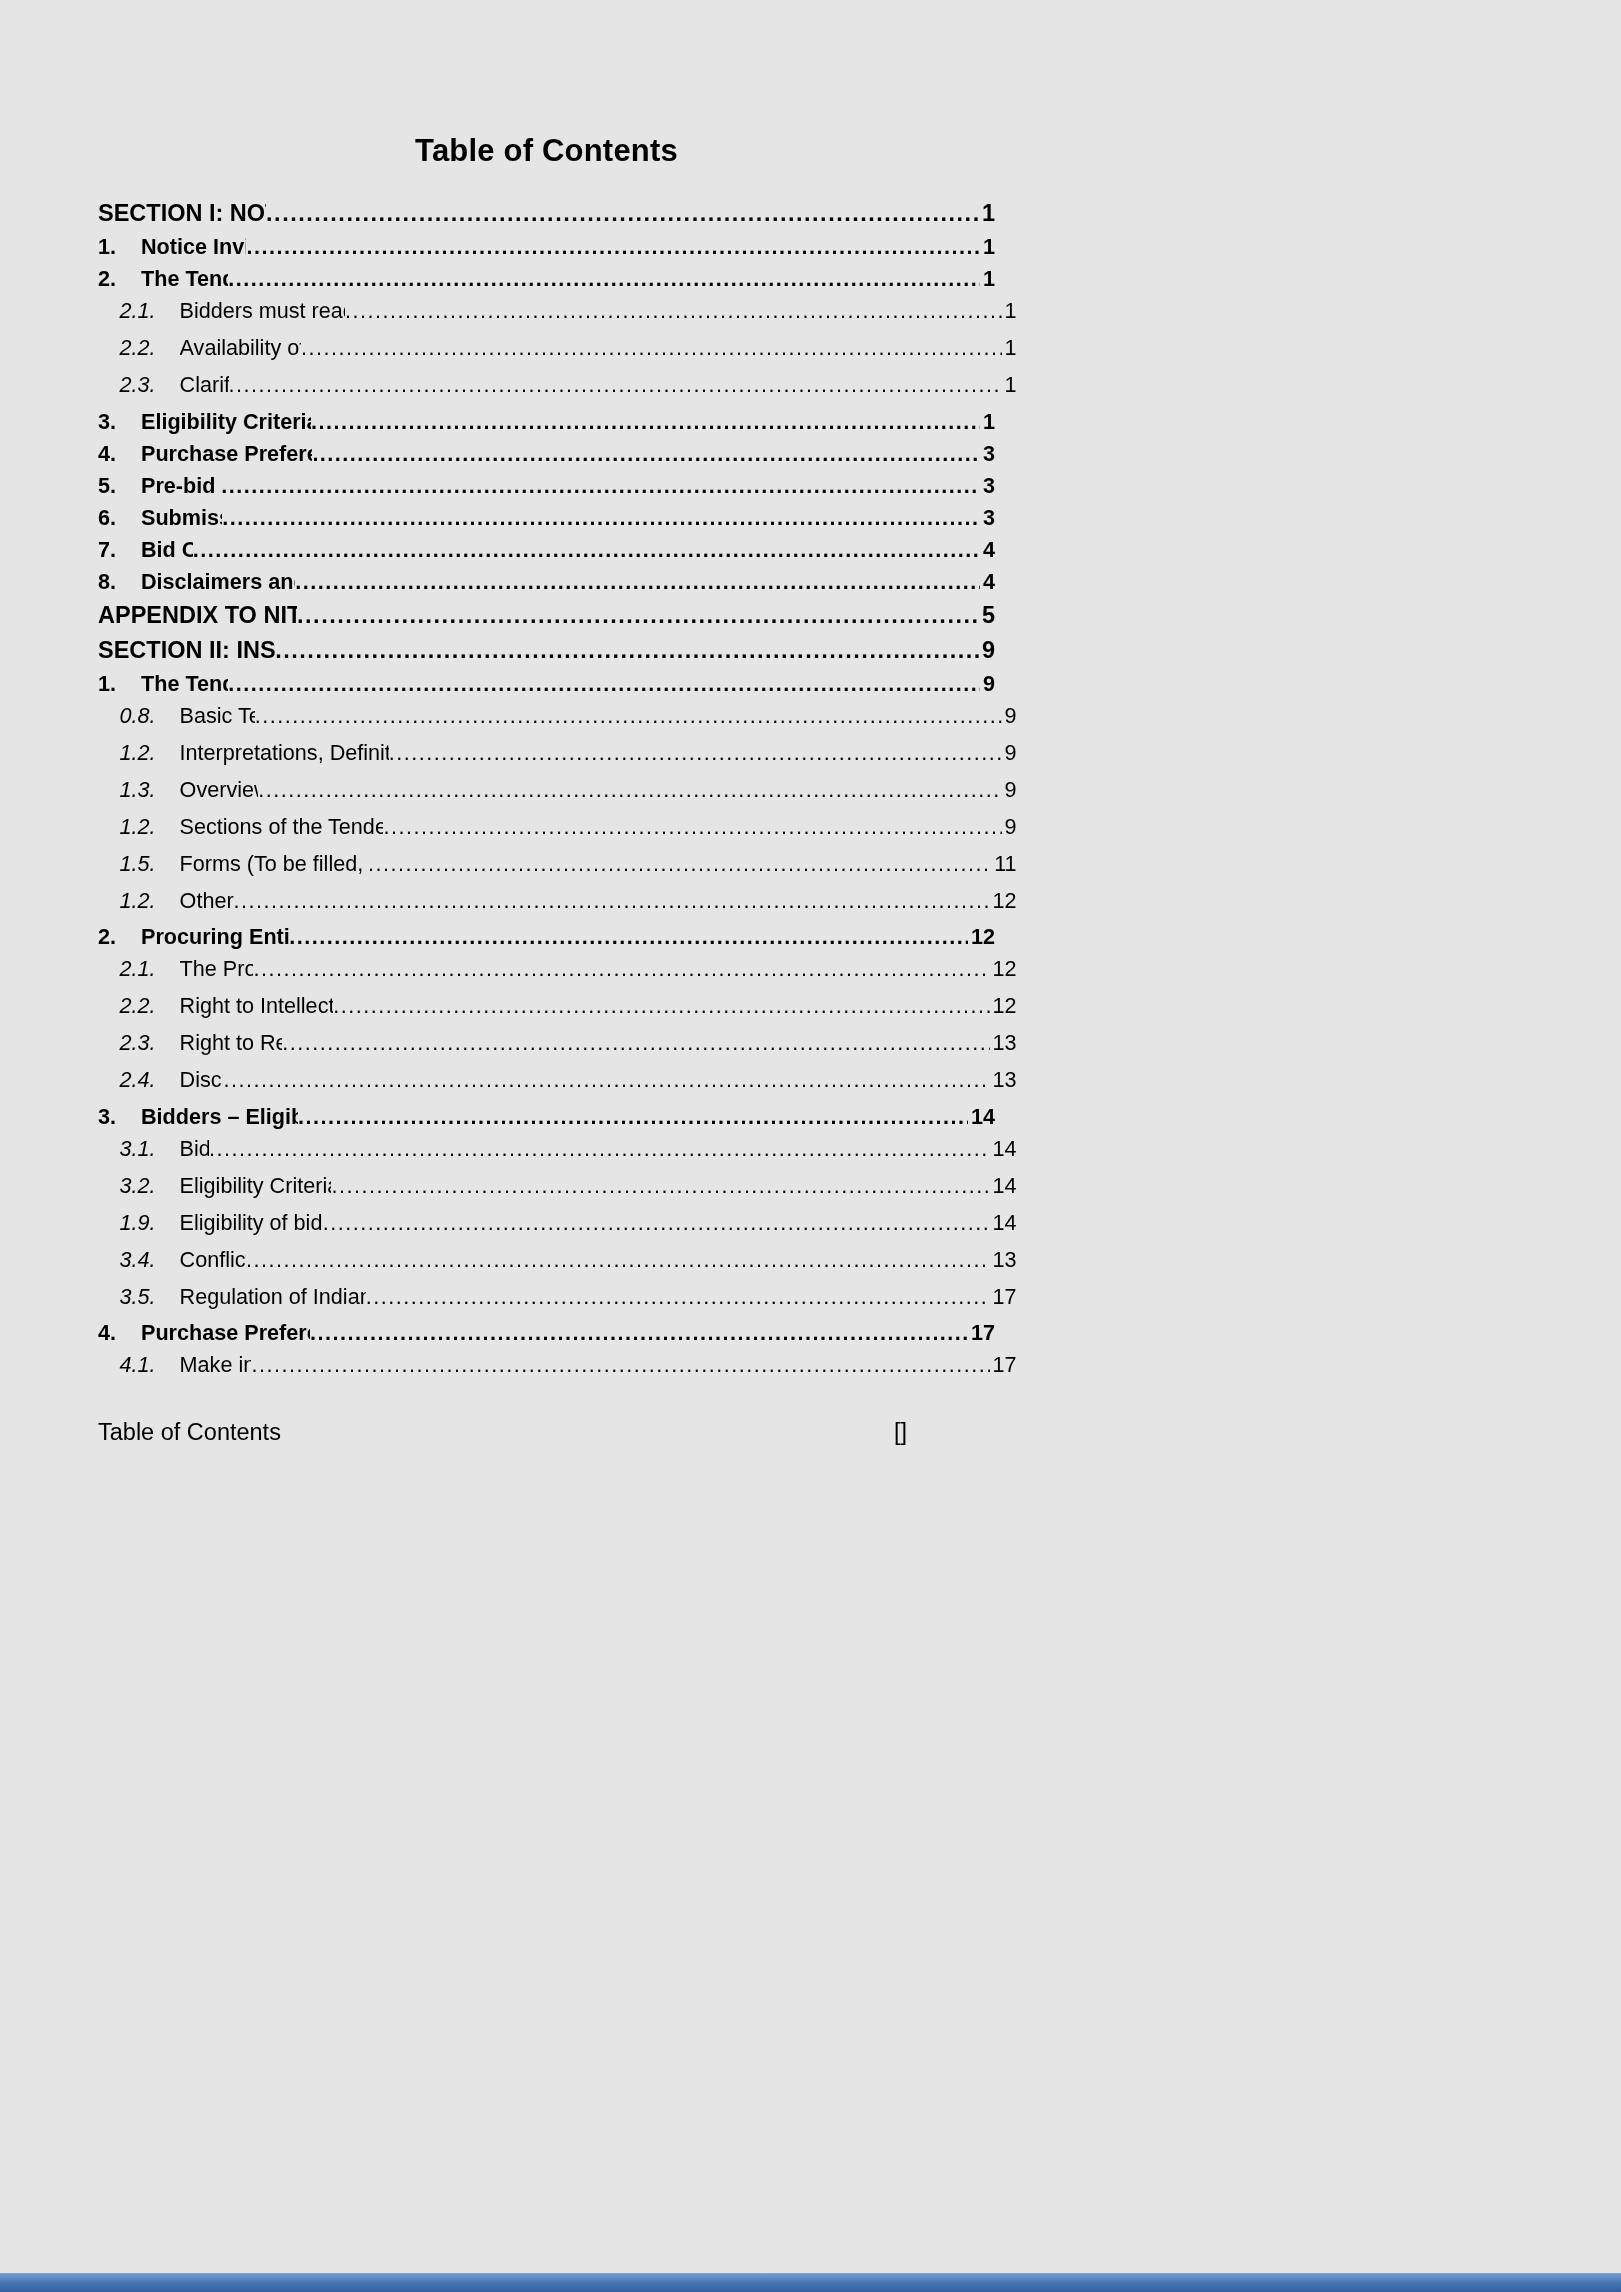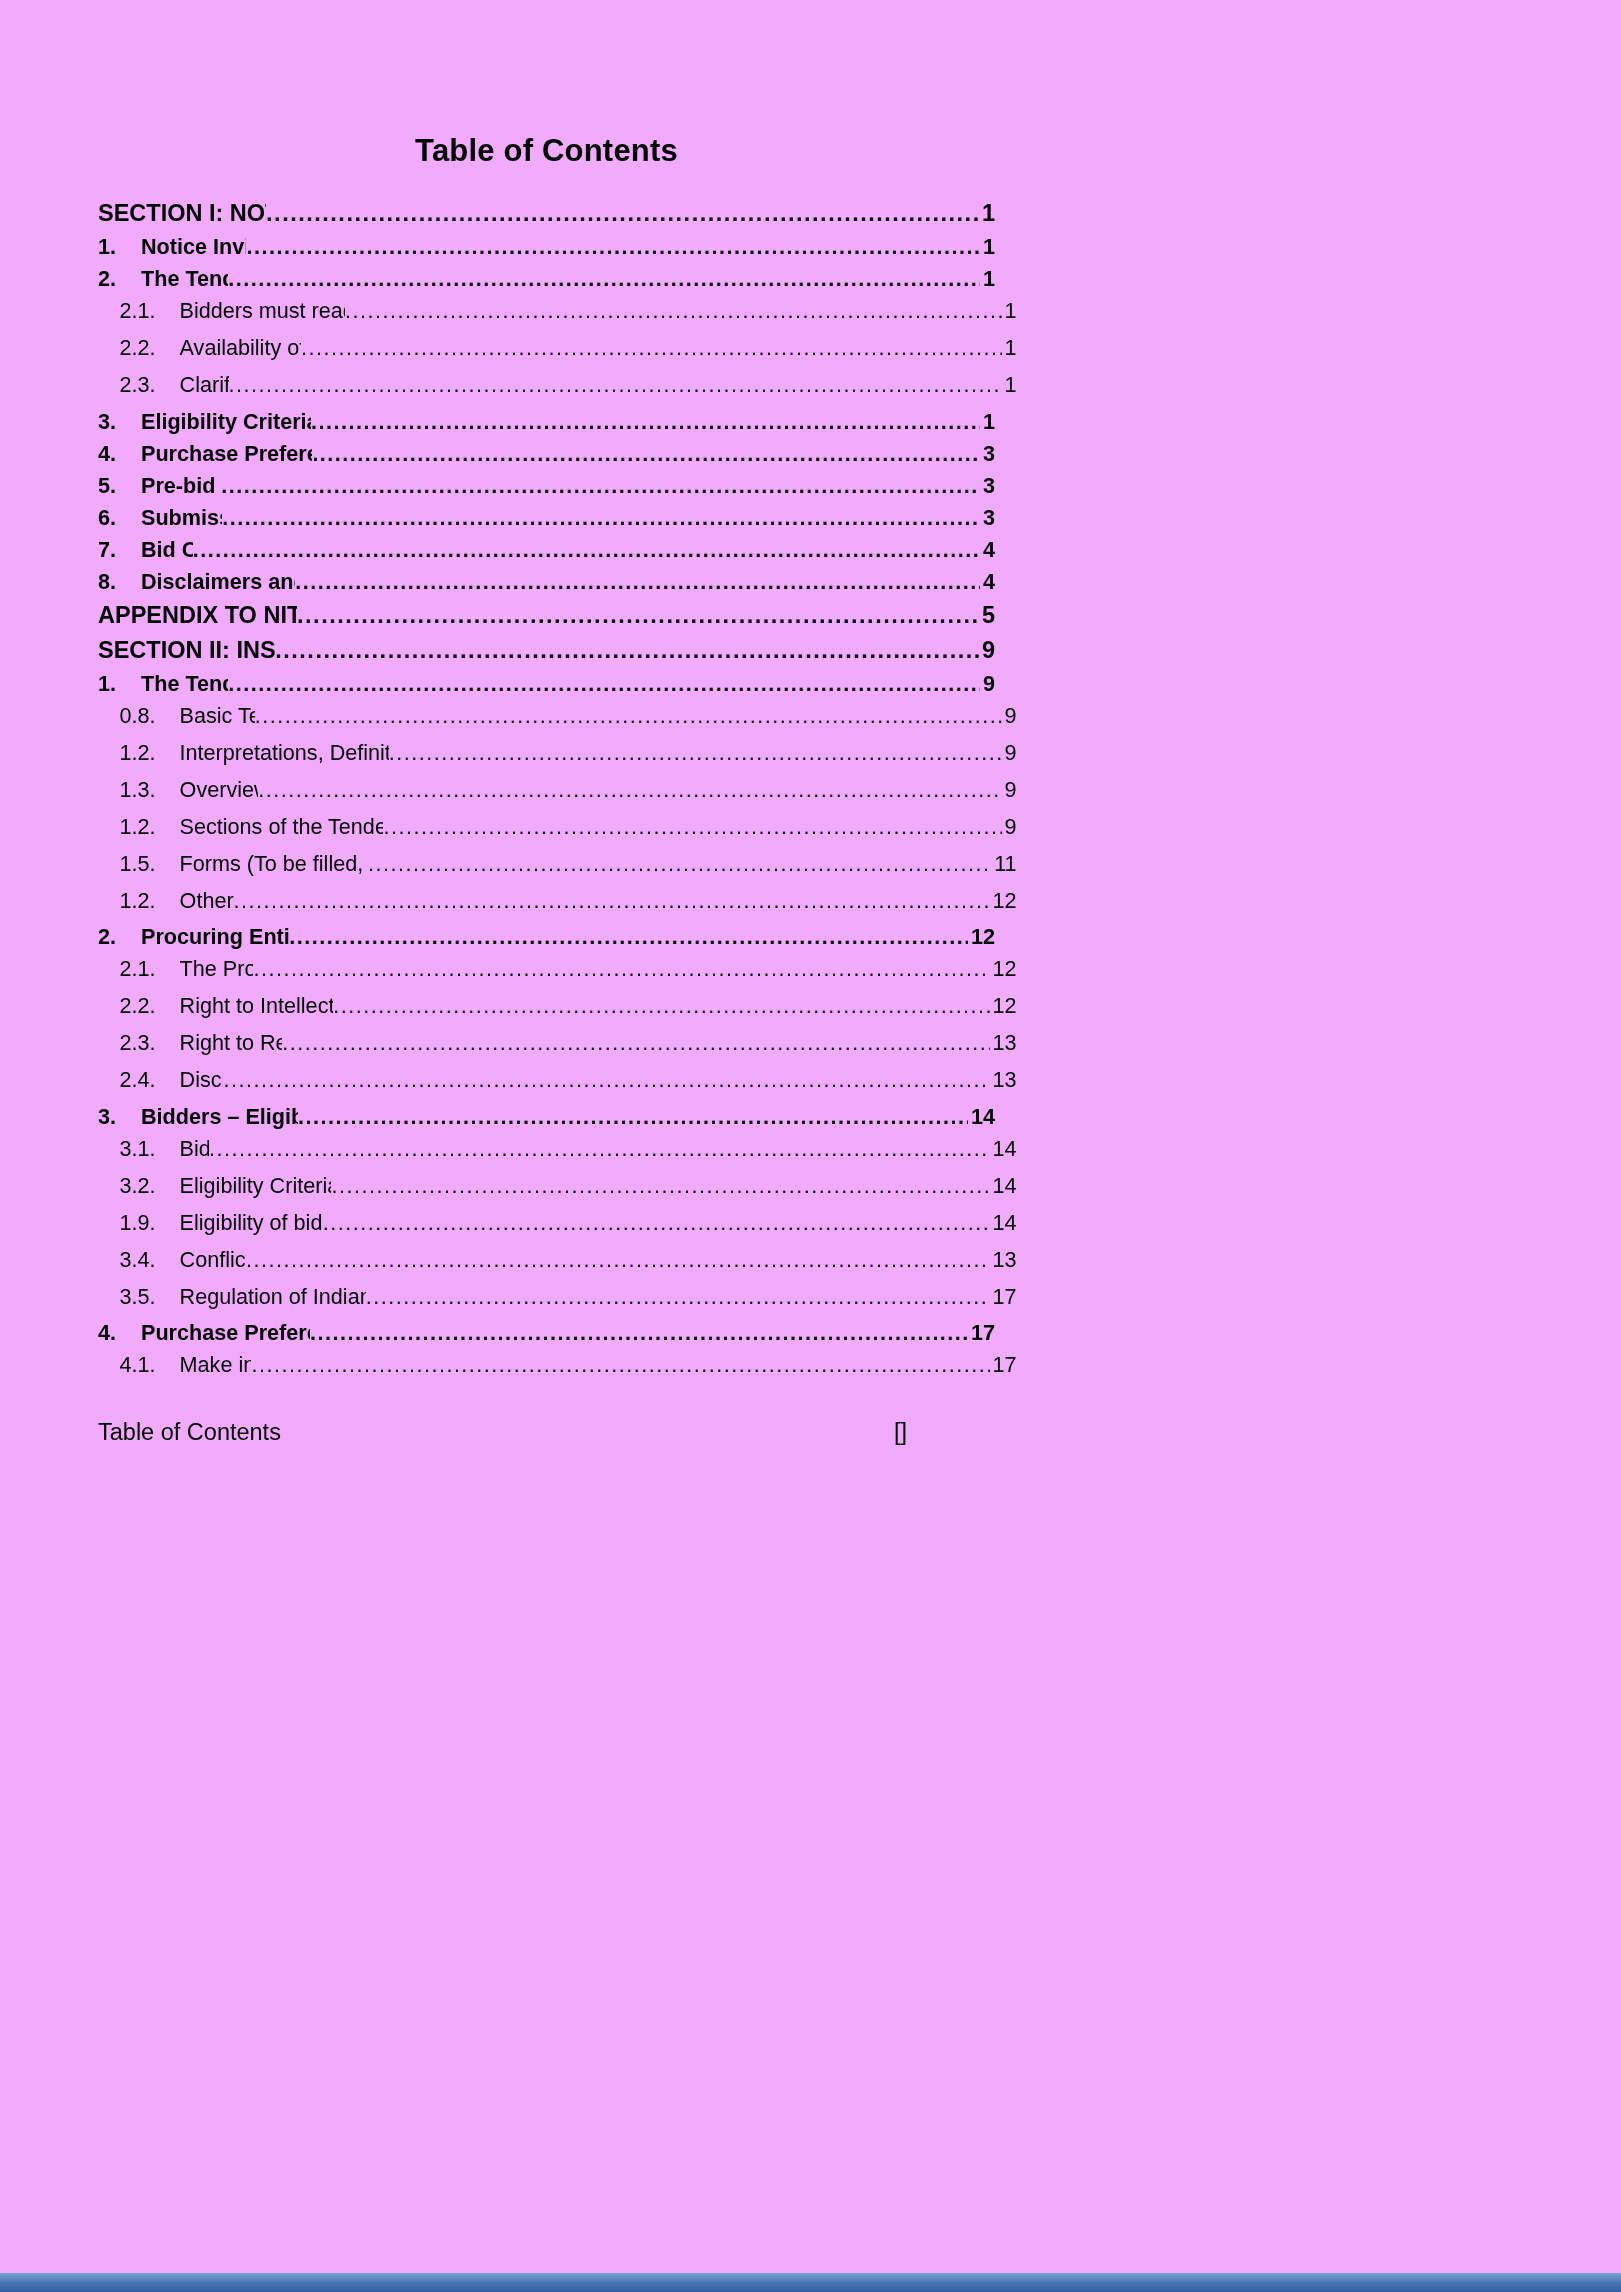--- a/index.html
+++ b/index.html
@@ -4,21 +4,21 @@
 <style>
   html, body {
     margin: 0;
     padding: 0;
     background: #ffffff;
   }
   .page {
     position: relative;
     width: 1621px;
     height: 2293px;
-    background: #f0abfc;
+    background: #e5e5e5;
     font-family: "Liberation Sans", "DejaVu Sans", sans-serif;
     color: #000000;
     overflow: hidden;
   }
   .content {
     position: absolute;
     left: 98px;
     top: 133px;
     width: 897px;
   }
@@ -72,20 +72,21 @@
   }
   .lv1 .num {
     width: 43px;
   }
   .lv2 {
     padding-left: 21.6px;
     margin-bottom: 4.9px;
   }
   .lv2 .num {
     width: 60px;
+    font-style: italic;
   }
   .footer {
     position: absolute;
     top: 1419px;
     left: 98px;
     width: 897px;
     font-size: 23.5px;
   }
   .f-left {
     position: absolute;

